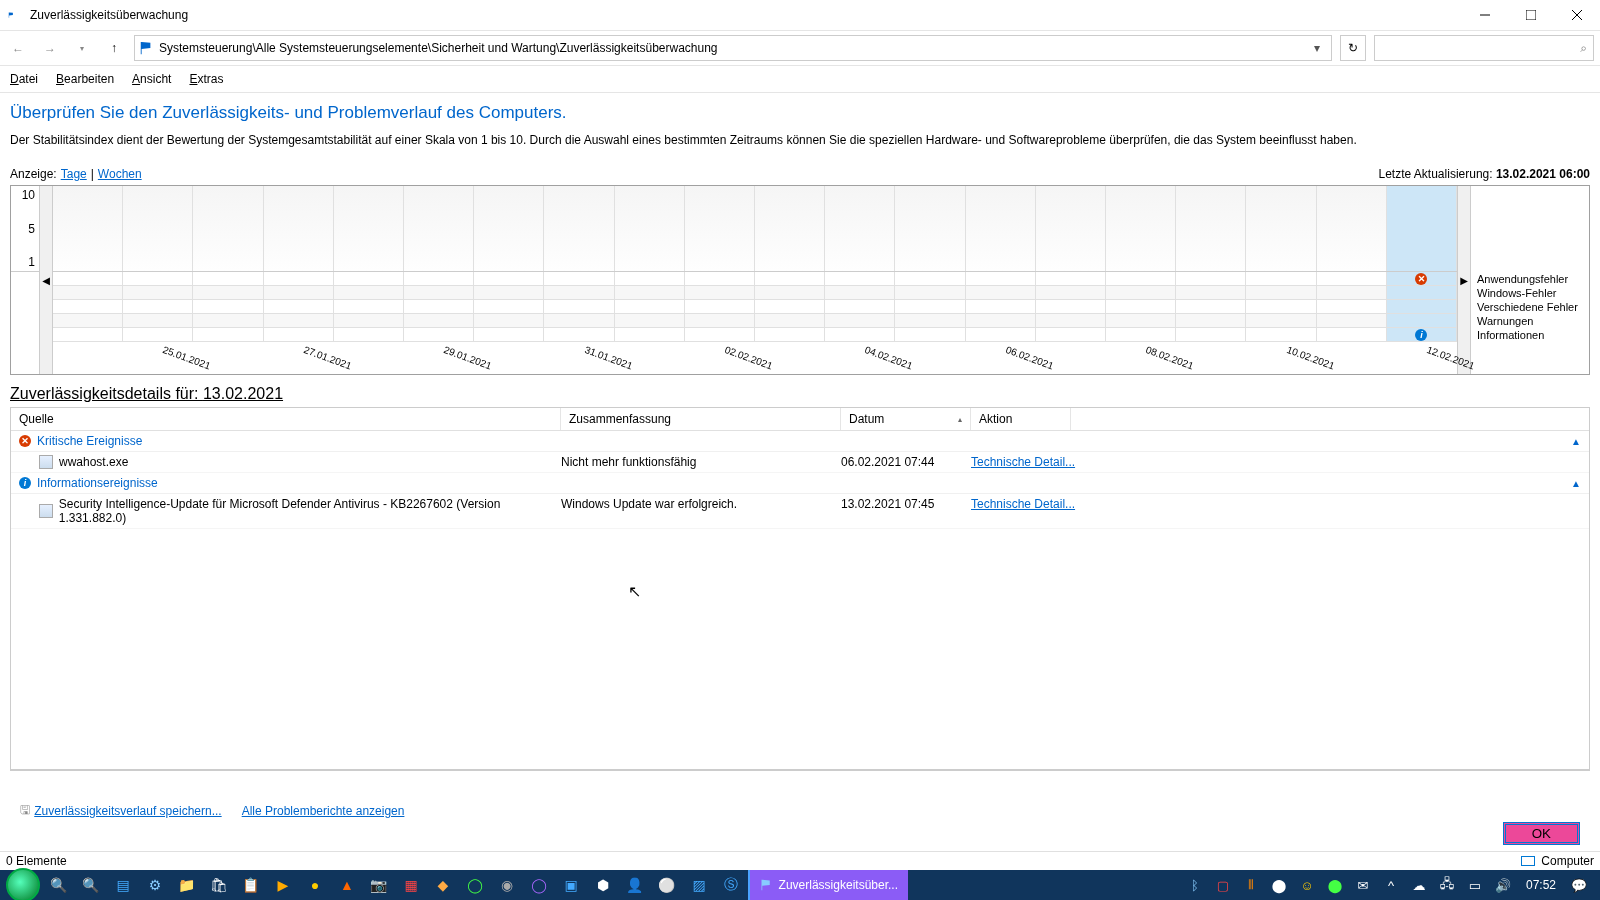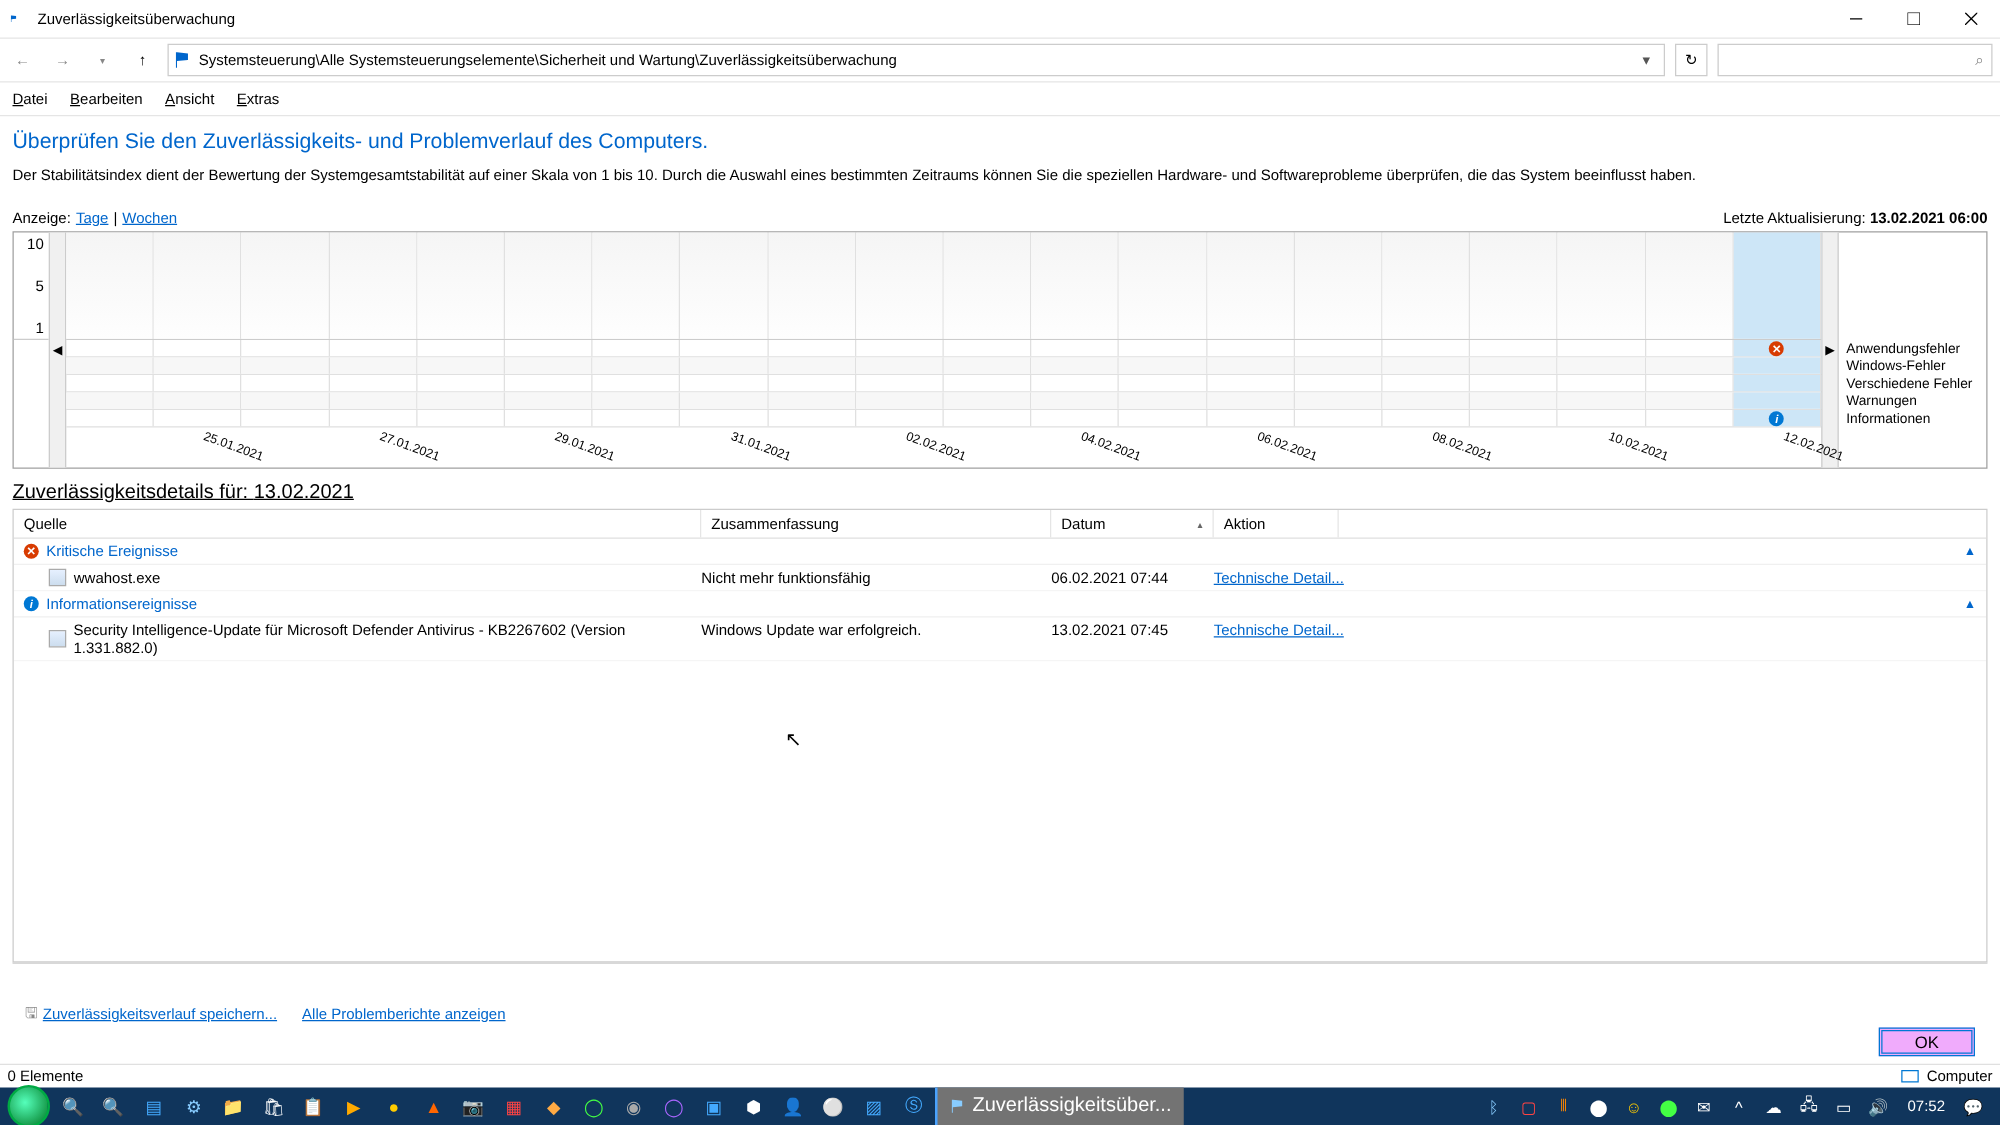--- a/index.html
+++ b/index.html
@@ -58,28 +58,28 @@
 .tbody { flex:1; overflow:auto; }
 .grp { display:flex; align-items:center; padding: 3px 8px; gap:6px; border-bottom:1px solid #f0f0f0; }
 .grp .collapse { margin-left:auto; color:#0066cc; font-size:10px; }
 .row { display:flex; padding: 3px 8px; border-bottom:1px solid #f5f5f5; }
 .row .c1 { width: 542px; display:flex; align-items:center; gap:6px; padding-left: 20px; }
 .row .c2 { width: 280px; }
 .row .c3 { width: 130px; }
 .row .c4 { width: 200px; }
 .app-icon { width:14px; height:14px; border:1px solid #aaa; background: linear-gradient(#e6f0ff,#cde); display:inline-block; }
 .footer { border-top:1px solid #ccc; padding: 6px 10px; display:flex; align-items:center; gap: 20px; }
-.okbtn { margin-left:auto; border:1px solid #0078d4; background:#f0abfc; padding: 3px 28px; outline: 1px solid #0078d4; outline-offset: -3px; margin-top: 45px; }
+.okbtn { margin-left:auto; border:1px solid #0078d4; background:#ec4899; padding: 3px 28px; outline: 1px solid #0078d4; outline-offset: -3px; margin-top: 45px; }
 .status { border-top:1px solid #e0e0e0; padding: 2px 6px; display:flex; font-size:12px; }
 .status .right { margin-left:auto; display:flex; align-items:center; gap:6px; }
 .comp-icon { width:14px; height:10px; border:1px solid #0078d4; display:inline-block; position:relative; }
 .taskbar { height: 30px; background: #10355c; display:flex; align-items:center; color:#fff; padding: 0 4px; gap: 2px; }
 .tbicon { width: 30px; height: 30px; display:flex; align-items:center; justify-content:center; font-size:14px; }
 .start { width: 34px; height:34px; border-radius:50%; background: radial-gradient(circle at 40% 40%, #5fb, #072); margin: -2px 2px; border:2px solid #0a4; }
-.tbtask { height: 30px; background: #737373; display:flex; align-items:center; padding: 0 10px; gap:6px; font-size:16px; min-width: 160px; border-left: 2px solid #4aa3ff; }
+.tbtask { height: 30px; background: #8b5cf6; display:flex; align-items:center; padding: 0 10px; gap:6px; font-size:12px; min-width: 160px; border-left: 2px solid #4aa3ff; justify-content: space-between; }
 .tray { margin-left:auto; display:flex; align-items:center; gap: 6px; padding-right: 6px; }
 .tray .tbicon { width: 22px; font-size: 13px; }
 .clock { font-size: 12px; padding: 0 6px; }
 svg.flag { fill: #0066cc; }
 .sortarrow { font-size:8px; color:#666; margin-left:auto; }
 .cursor { position:absolute; left:628px; top:582px; font-size:16px; color:#000; pointer-events:none; z-index:100; }
 </style>
 </head>
 <body>
 

